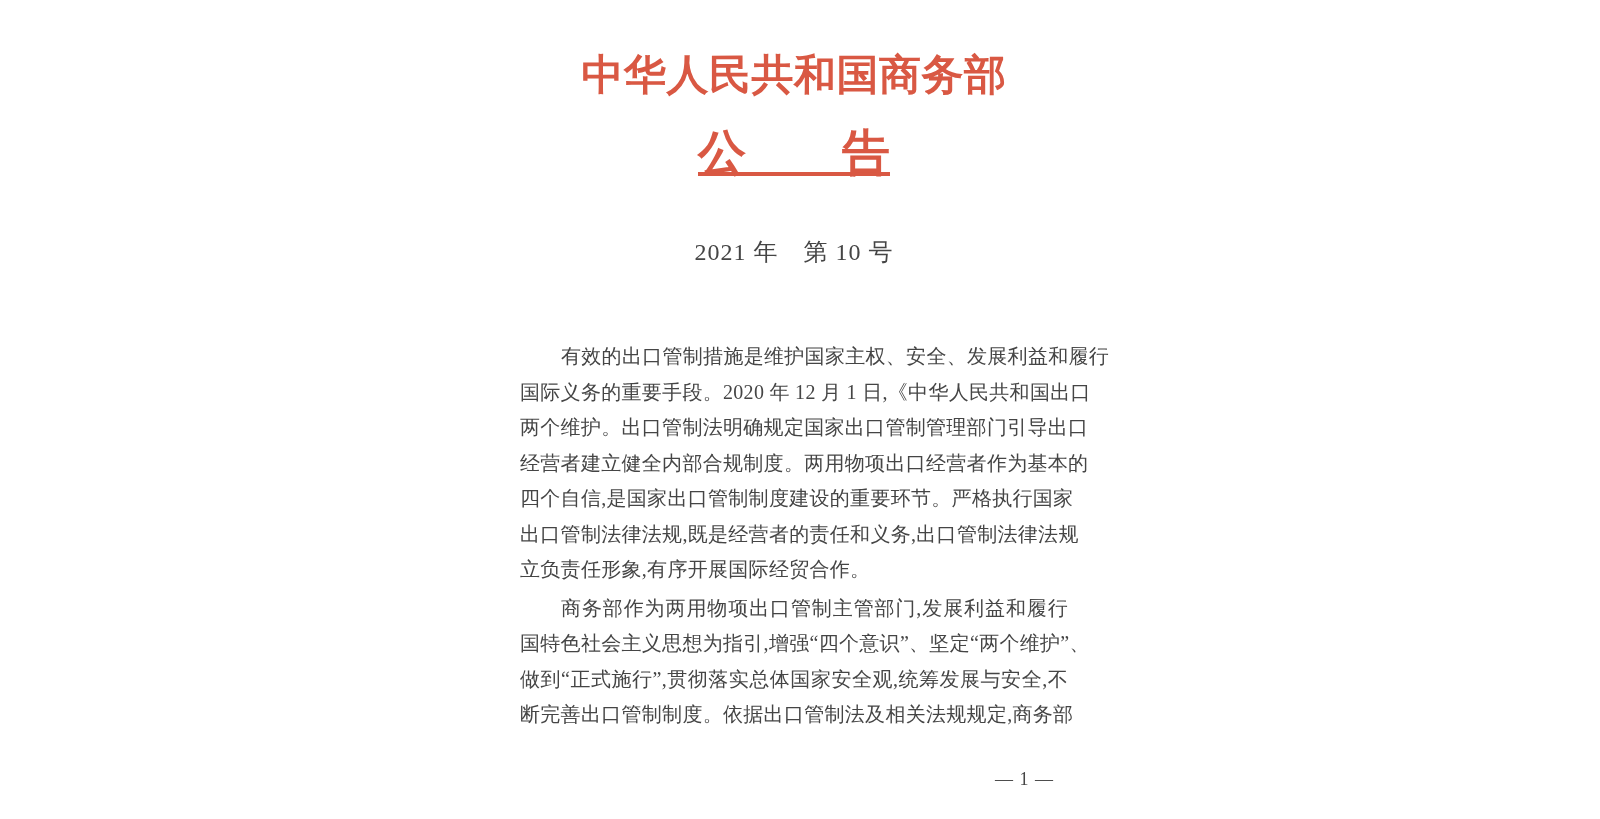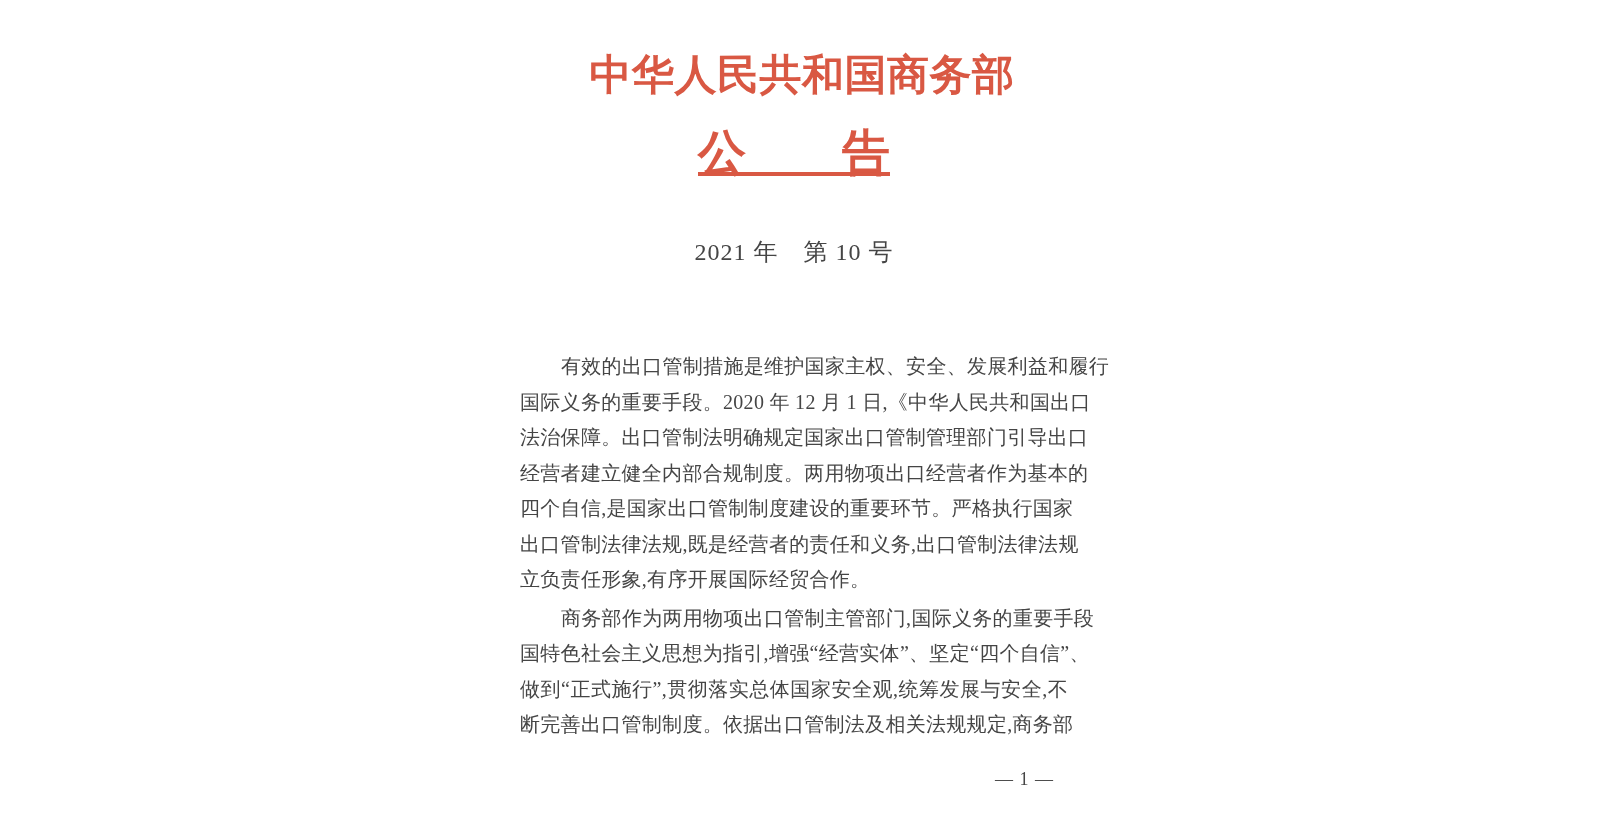--- a/index.html
+++ b/index.html
@@ -14,21 +14,21 @@
     width: 1600px; height: 819px;
     background: #ffffff;
   }
   .doc {
     position: absolute;
     left: 520px; top: 0;
     width: 548px; height: 819px;
   }
   .org-title {
     position: absolute;
-    left: 8px; top: 52px;
+    left: 0; top: 52px;
     width: 100%;
     text-align: center;
     font-size: 42px;
     font-weight: bold;
     line-height: 1.1;
     color: #d95843;
     white-space: nowrap;
     letter-spacing: 0.5px;
   }
   .doc-type {
@@ -48,21 +48,21 @@
     left: 0; top: 238px;
     width: 100%;
     text-align: center;
     font-size: 24px;
     line-height: 1.2;
     color: #454545;
     letter-spacing: 1px;
   }
   .body-text {
     position: absolute;
-    left: 0; top: 349px;
+    left: 0; top: 339px;
     width: 100%;
     font-size: 20px;
     color: #454545;
   }
   .para { width: 100%; }
   .para + .para { margin-top: 3px; }
   .line {
     width: 100%;
     height: 35.5px;
     line-height: 35.5px;
@@ -97,29 +97,29 @@
     <div class="org-title">中华人民共和国商务部</div>
 
     <div class="doc-type">公　　告</div>
 
     <div class="issue-line">2021 年　第 10 号</div>
 
     <div class="body-text">
       <div class="para">
         <div class="line indent">有效的出口管制措施是维护国家主权、安全、发展利益和履行</div>
         <div class="line">国际义务的重要手段。2020 年 12 月 1 日,《中华人民共和国出口</div>
-        <div class="line">法治保障。出口管制法明确规定国家出口管制管理部门引导出口</div>
+        <div class="line">两个维护。出口管制法明确规定国家出口管制管理部门引导出口</div>
         <div class="line">经营者建立健全内部合规制度。两用物项出口经营者作为基本的</div>
         <div class="line">四个自信,是国家出口管制制度建设的重要环节。严格执行国家</div>
         <div class="line">出口管制法律法规,既是经营者的责任和义务,出口管制法律法规</div>
         <div class="line para-end">立负责任形象,有序开展国际经贸合作。</div>
       </div>
       <div class="para">
-        <div class="line indent">商务部作为两用物项出口管制主管部门,国际义务的重要手段</div>
-        <div class="line">国特色社会主义思想为指引,增强“经营实体”、坚定“四个自信”、</div>
+        <div class="line indent">商务部作为两用物项出口管制主管部门,发展利益和履行</div>
+        <div class="line">国特色社会主义思想为指引,增强“四个意识”、坚定“两个维护”、</div>
         <div class="line">做到“正式施行”,贯彻落实总体国家安全观,统筹发展与安全,不</div>
         <div class="line">断完善出口管制制度。依据出口管制法及相关法规规定,商务部</div>
       </div>
     </div>
 
     <div class="page-number">— 1 —</div>
 
   </div>
 </div>
 

